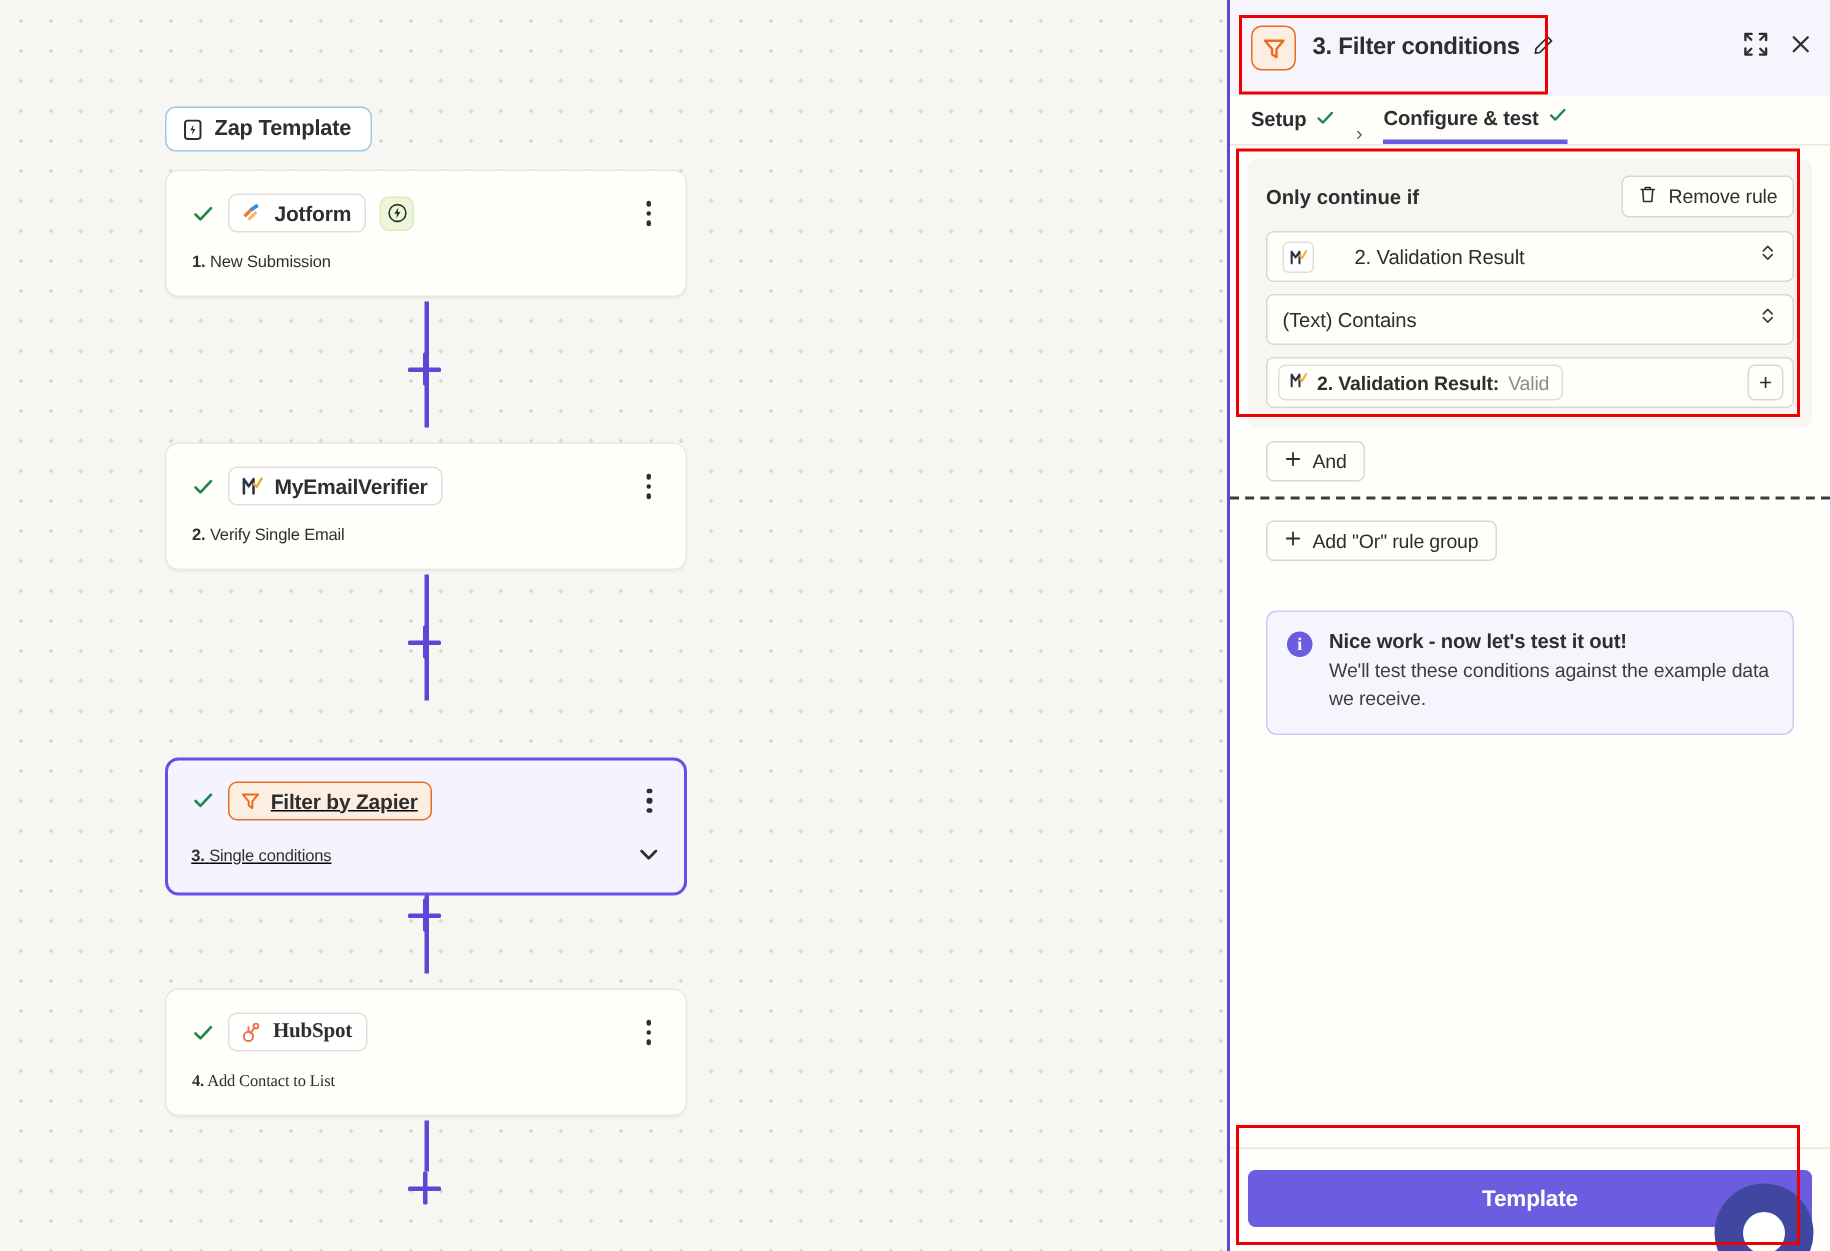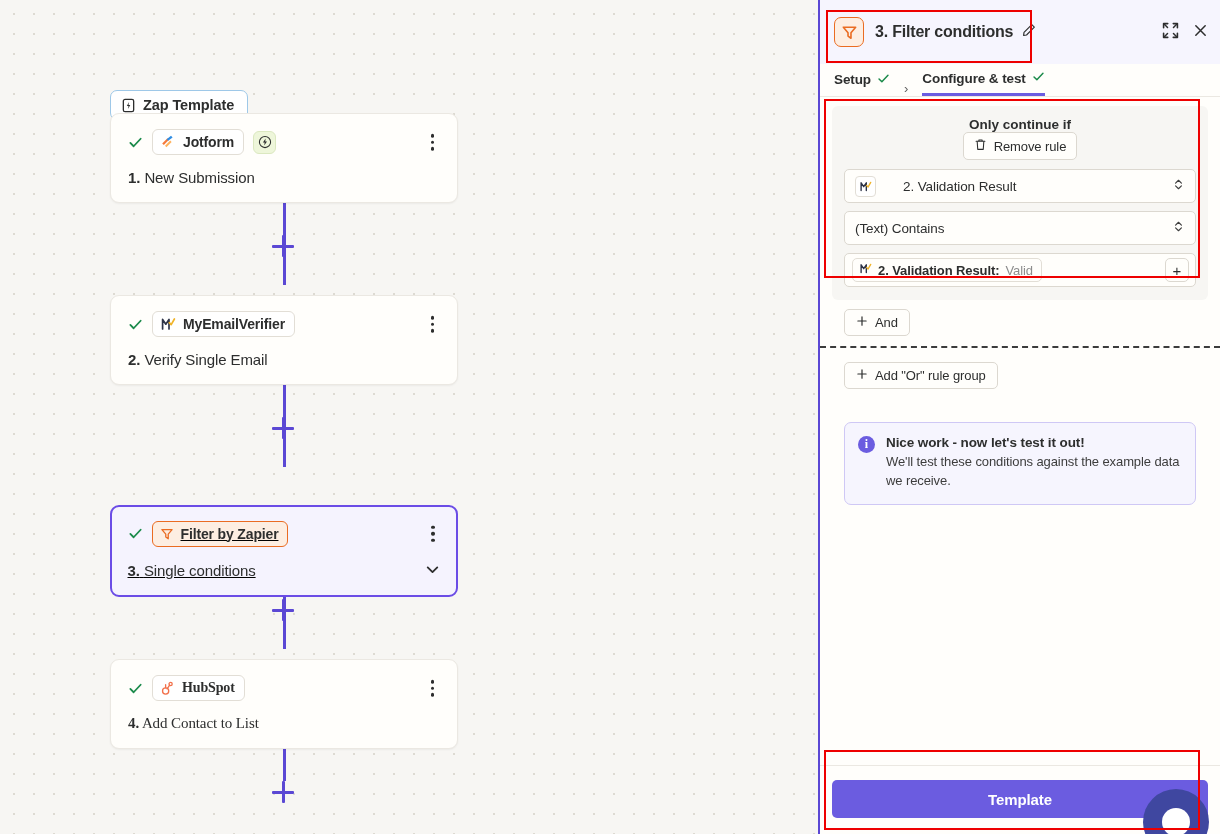--- a/index.html
+++ b/index.html
@@ -24,21 +24,20 @@
 
   .zap-template {
     position: absolute; left: 110px; top: 71px;
     display: inline-flex; align-items: center; gap: 7px;
     background: #ffffff;
     border: 1.5px solid #9ec8e8;
     border-radius: 7px;
     padding: 6px 13px 6px 10px;
     font-size: 14.5px; font-weight: bold; color: #2d2e2e;
     letter-spacing: -0.1px;
-    margin-top: 19px;
   }
   .zap-template svg { display: block; }
 
   .node {
     position: absolute; left: 110px;
     width: 348px;
     background: #fffefb;
     border: 1px solid #ebe8e2;
     border-radius: 9px;
     box-shadow: 0 1px 2px rgba(0,0,0,0.05);
@@ -71,21 +70,21 @@
     background: #eef6da; border: 1px solid #dbe8c0; border-radius: 6px;
   }
   .kebab {
     position: absolute; right: 0px; top: 50%; transform: translateY(-50%);
     display: flex; flex-direction: column; gap: 3px; align-items: center;
     padding: 4px 6px; cursor: pointer;
   }
   .kebab i { width: 3.5px; height: 3.5px; border-radius: 50%; background: #2d2e2e; display: block; }
   .node-title {
     margin-top: 14px;
-    font-size: 15px; color: #2d2e2e; letter-spacing: -0.1px;
+    font-size: 11px; color: #2d2e2e; letter-spacing: -0.1px;
     display: flex; align-items: center; justify-content: space-between;
   }
   .node-title .num { font-weight: bold; }
   .chevron-down { color: #2d2e2e; display: block; }
 
   .connector { position: absolute; left: 283px; width: 2.5px; background: #5b48d4; }
   .plus-btn {
     position: absolute; left: 283px; transform: translateX(-50%);
     width: 22px; height: 22px; cursor: pointer;
   }
@@ -142,24 +141,24 @@
   .tab-sep { padding: 0 14px; color: #5e5e5e; font-size: 13px; }
 
   .panel-body { flex: 1; overflow: hidden; position: relative; padding: 0; }
 
   .rule-card {
     margin: 9px 12px 0 12px;
     background: #f7f6f3;
     border-radius: 6px;
     padding: 11px 12px 13px 12px;
   }
-  .rule-head { display: flex; align-items: center; justify-content: space-between; margin-bottom: 9px; flex-direction: column; }
+  .rule-head { display: flex; align-items: center; justify-content: space-between; margin-bottom: 9px; }
   .rule-head-label { font-size: 13.5px; font-weight: bold; color: #2d2e2e; }
   .btn-outline {
-    display: inline-flex; align-items: center; gap: 7px;
+    display: inline-flex; gap: 7px;
     background: #fffefb; border: 1px solid #dcd8d0; border-radius: 5px;
     padding: 5px 10px; font-size: 13px; color: #2d2e2e; cursor: pointer;
     letter-spacing: -0.1px;
   }
   .select-field {
     display: flex; align-items: center;
     background: #fffefb; border: 1px solid #dcd8d0; border-radius: 5px;
     height: 34px; padding: 0 10px; margin-bottom: 8px; cursor: pointer; gap: 18px;
   }
   .select-field .sf-icon {

